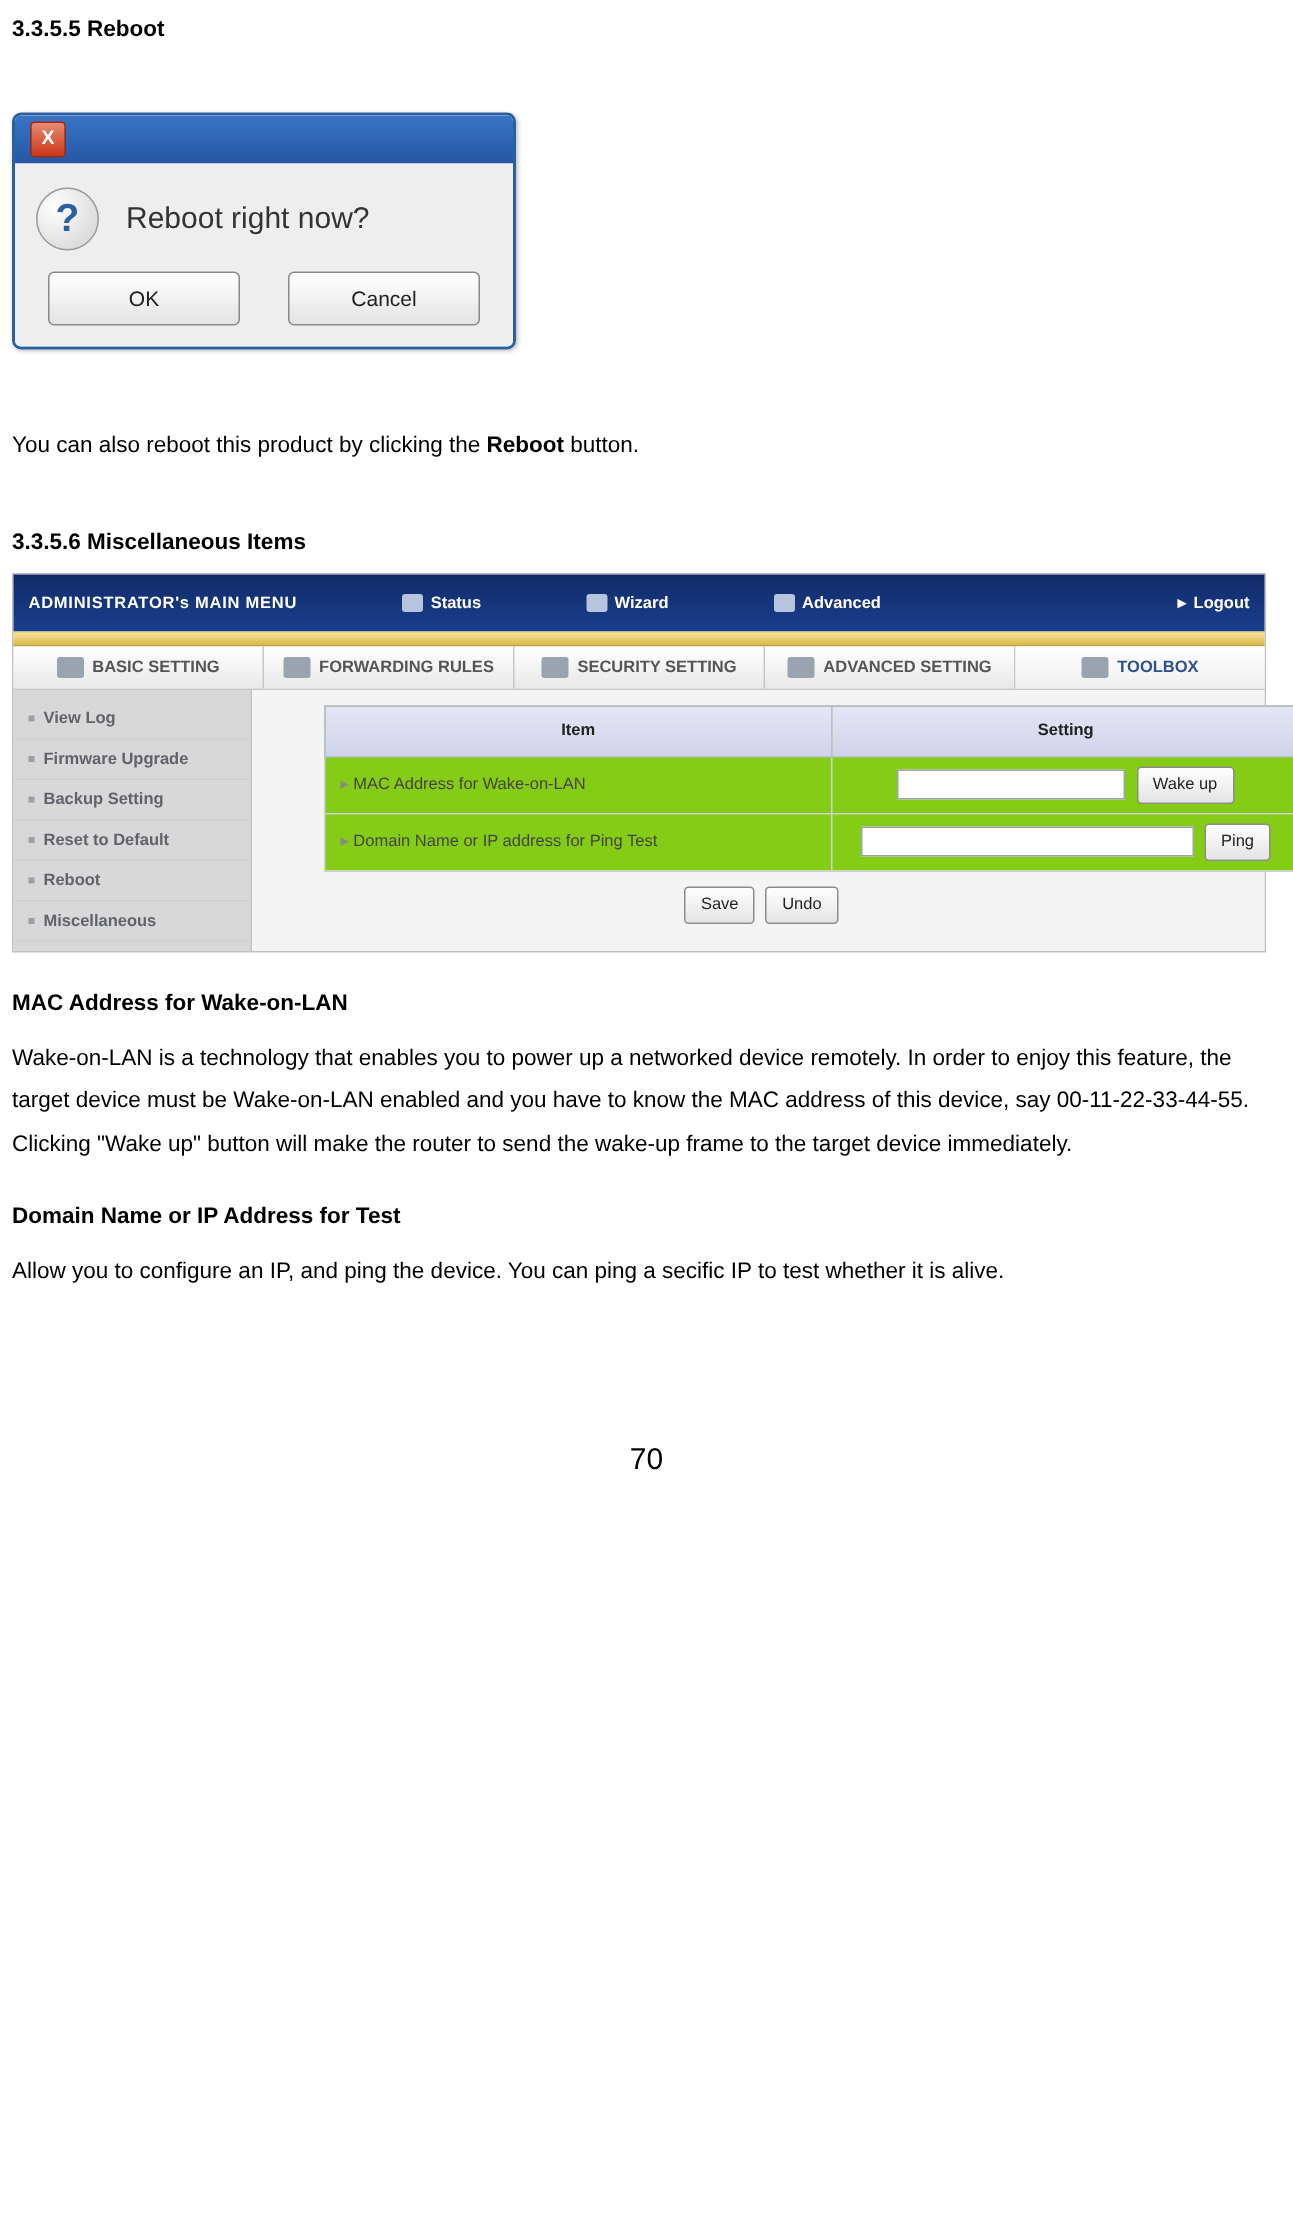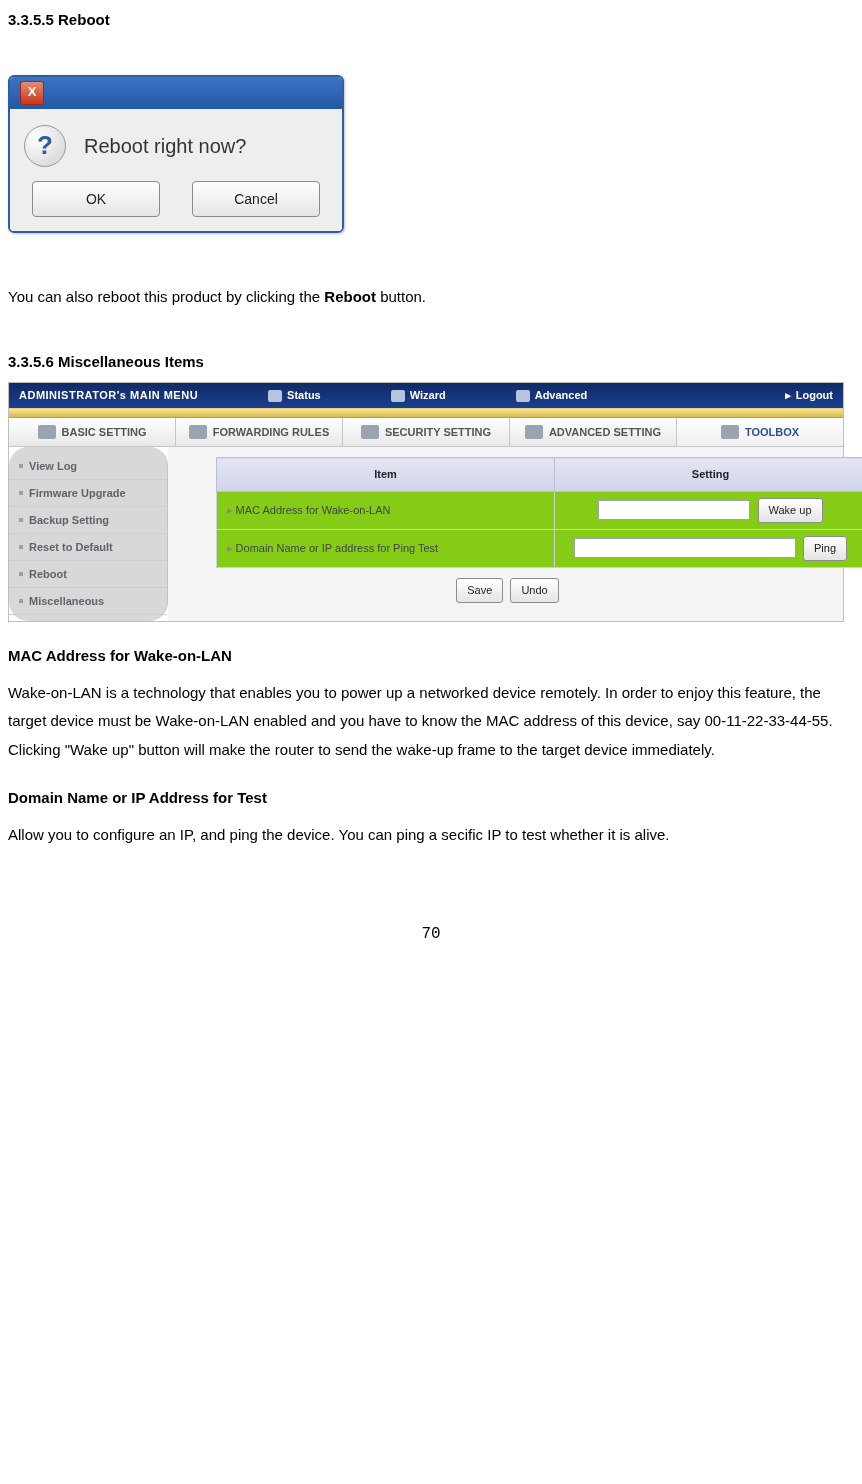--- a/index.html
+++ b/index.html
@@ -80,21 +80,21 @@
     border: 1px solid #bfbfbf;
     font-family: Verdana, Arial, sans-serif;
     font-size: 11px;
     margin-bottom: 10px;
   }
   .top-bar {
     background: linear-gradient(#102a66, #1b3f8f);
     color: #fff;
     display: flex;
     align-items: center;
-    height: 25px;
+    height: 38px;
     padding: 0 10px;
     gap: 42px;
   }
   .top-bar .brand { font-weight: bold; letter-spacing: 0.5px; flex: 0 0 auto; }
   .top-link { display: inline-flex; align-items: center; gap: 5px; color: #fff; font-weight: bold; font-size: 11px; margin-left: 28px; }
   .top-icon { width: 14px; height: 12px; background: #b7c4dd; border-radius: 2px; }
   .top-bar .spacer { flex: 1 1 auto; }
   .gold-strip { height: 8px; background: linear-gradient(#f7e39a, #d9b94b); border-top:1px solid #e7d27e; border-bottom:1px solid #bfa03e; }
 
   .tabs-row {
@@ -113,21 +113,20 @@
   .tab:last-child { border-right: none; }
   .tab .ticon { width: 18px; height: 14px; background: #9aa4b1; border-radius: 2px; }
   .tab.active { background: linear-gradient(#fff, #efefef); color: #304f8f; }
 
   .admin-body { display: flex; }
   .side {
     width: 158px;
     background: #d8d8d8;
     border-right: 1px solid #c3c3c3;
     padding: 6px 0;
-    border-radius: 19px;
   }
   .side-item {
     display: flex; align-items: center;
     height: 26px;
     padding: 0 10px;
     color: #60636a; font-weight: bold;
     border-bottom: 1px solid #cfcfcf;
     gap: 6px;
     font-size: 11px;
   }
@@ -154,21 +153,21 @@
   .mini-input {
     height: 18px; border:1px solid #9da4b0; background:#fff; display:inline-block; vertical-align:middle;
   }
   .mini-btn {
     display:inline-block; padding: 1px 10px; border:1px solid #8c8c8c;
     background: linear-gradient(#fff,#e4e4e4); border-radius:3px; font-size:11px;
     vertical-align: middle; margin-left: 4px; color:#222;
   }
   .btn-row { text-align:center; padding: 10px 0 2px 0; }
 
-  .page-number { text-align: center; font-family: Liberation Mono, monospace; font-size: 16px; margin-top: 70px; }
+  .page-number { text-align: center; font-family: Liberation Sans, sans-serif; font-size: 20px; margin-top: 92px; }
 </style>
 </head>
 <body>
 
 <div class="section-heading">3.3.5.5 Reboot</div>
 
 <div class="ie-dialog">
   <div class="ie-titlebar">
     <span class="ie-close">X</span>
   </div>

